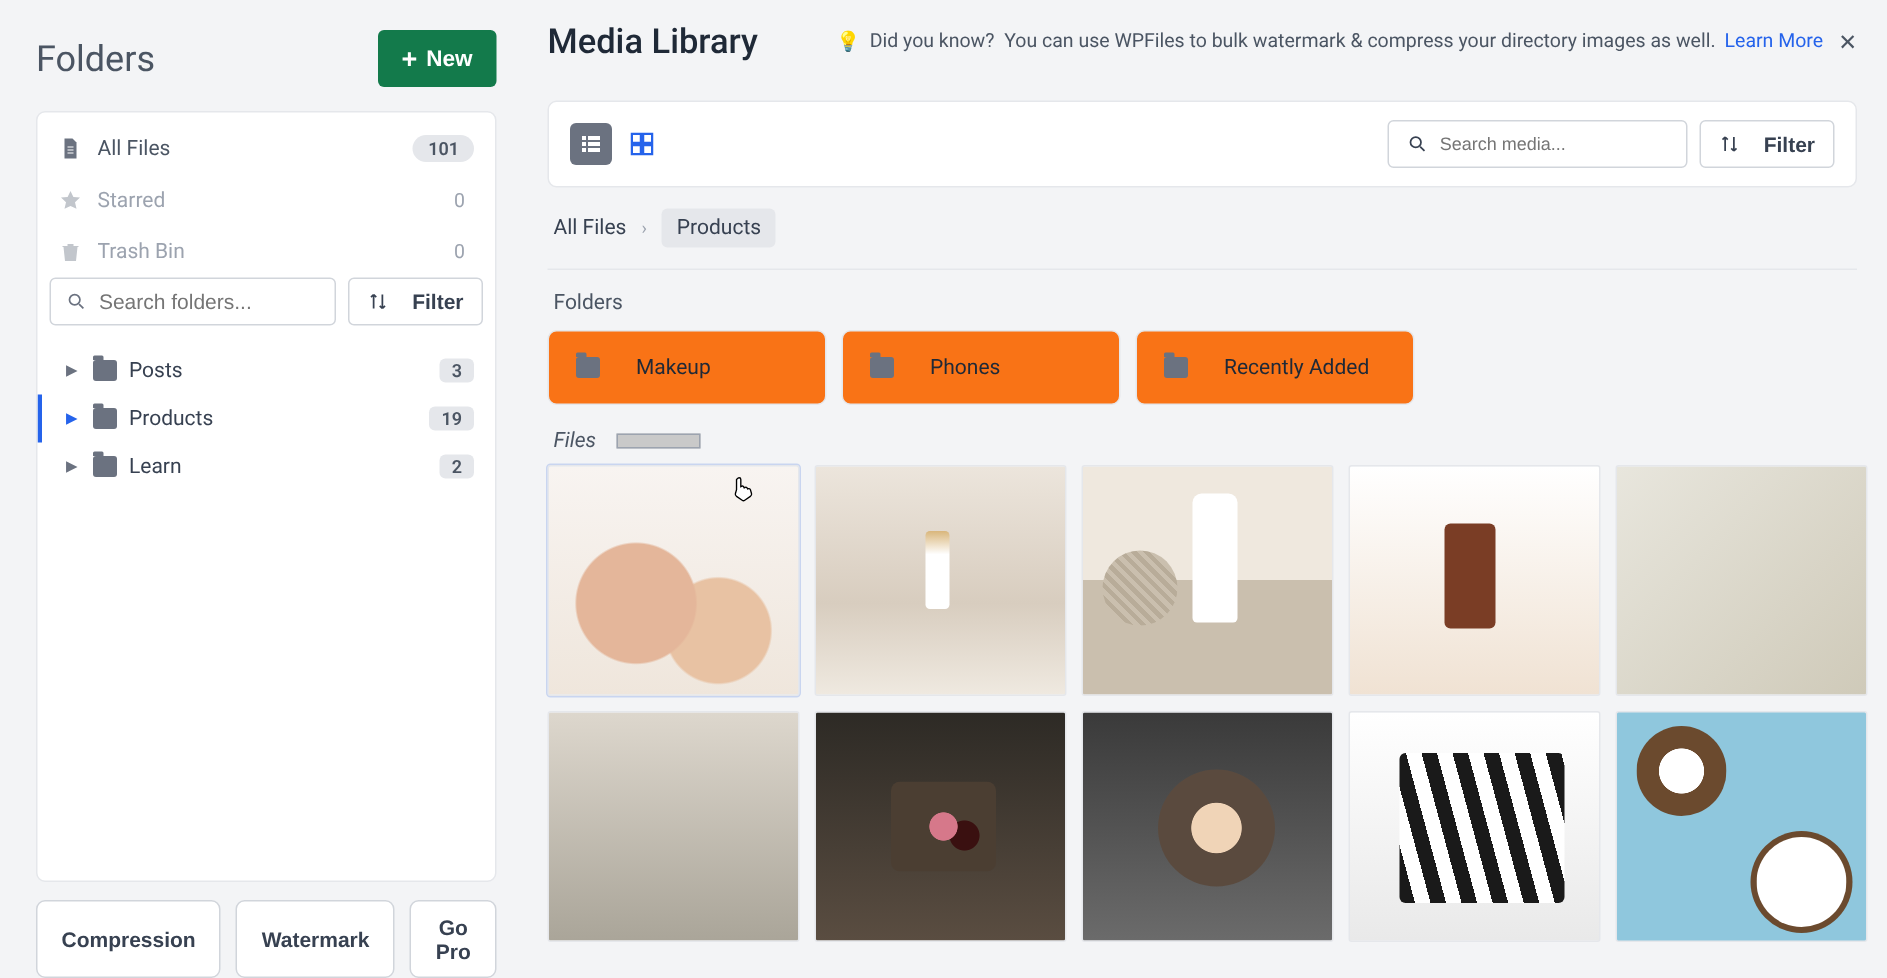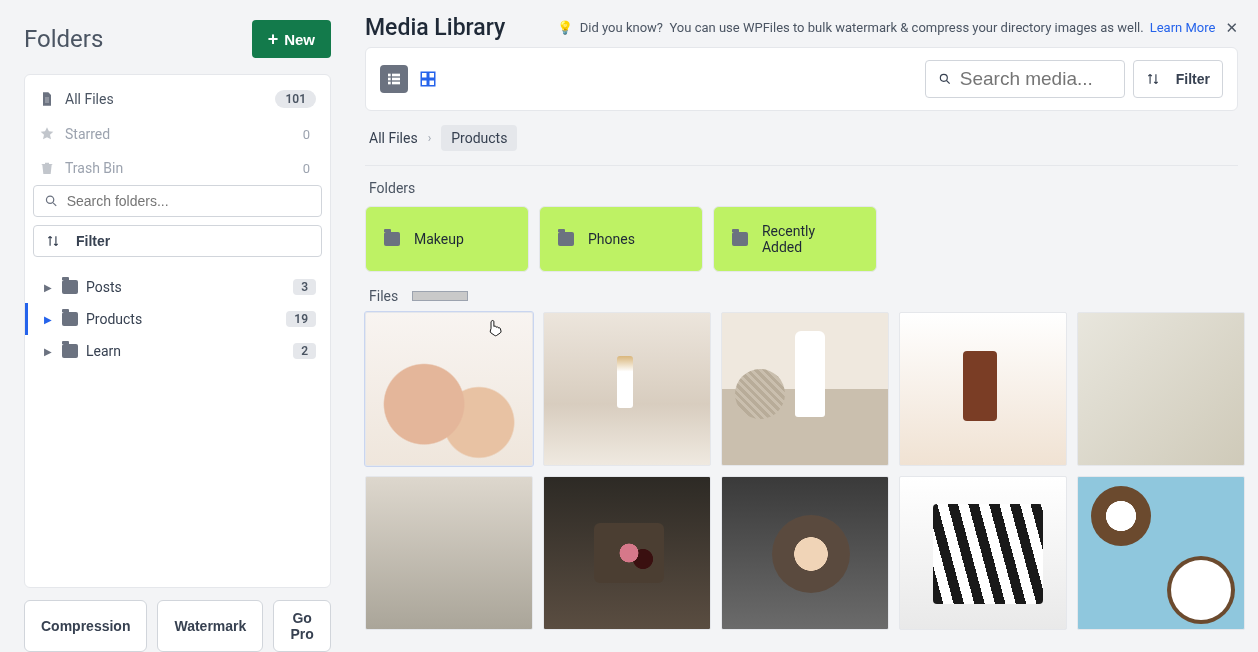--- a/index.html
+++ b/index.html
@@ -30,21 +30,21 @@
   padding: 9px 14px; cursor: pointer; color: #4b5563;
 }
 .nav-item.dim { color: #9ca3af; }
 .nav-left { display: flex; align-items: center; gap: 10px; }
 .badge-pill {
   background: #e5e7eb; color: #4b5563; border-radius: 10px; padding: 2px 10px;
   font-size: 12px; font-weight: 600; min-width: 30px; text-align: center;
 }
 .count-plain { color: #9ca3af; font-size: 13px; padding-right: 6px; }
 .sub-label { font-size: 12px; color: #6b7280; padding: 10px 8px 8px; }
-.search-row { display: flex; gap: 8px; padding: 0 8px 10px; flex-direction: column; }
+.search-row { display: flex; gap: 8px; padding: 0 8px 10px; }
 .search-box {
   flex: 1; display: flex; align-items: center; gap: 8px;
   border: 1px solid #d1d5db; border-radius: 4px; padding: 7px 10px; background:#fff;
 }
 .search-box input { border: none; outline: none; width: 100%; font-size: 14px; background: transparent; color:#374151;}
 .filter-btn {
   border: 1px solid #d1d5db; background: #fff; border-radius: 4px; padding: 7px 12px;
   font-size: 14px; font-weight: 600; display: inline-flex; align-items: center; gap: 16px;
   cursor: pointer; color:#374151;
 }
@@ -64,21 +64,21 @@
   background: #e5e7eb; color: #4b5563; border-radius: 4px; padding: 1px 8px;
   font-size: 12px; font-weight: 600;
 }
 .bottom-bar { display: flex; gap: 10px; padding: 12px 14px 0 0; }
 .pill-btn {
   background: #fff; border: 1px solid #d1d5db; border-radius: 6px;
   padding: 9px 16px; font-size: 14px; font-weight: 600; cursor: pointer; color:#374151;
 }
 
 .main { flex: 1; padding: 14px 20px 0 20px; display: flex; flex-direction: column; overflow:hidden;}
-.main-head { display: flex; align-items: center; justify-content: space-between; margin-bottom: 6px; gap:10px;}
+.main-head { display: flex; align-items: center; justify-content: space-between; margin-bottom: 26px; gap:10px;}
 .main-title { font-size: 23px; font-weight: 500; color: #1f2937; }
 .note { font-size: 13px; color: #4b5563; display:flex; align-items:center; gap:6px;}
 .note a { color: #2563eb; text-decoration: none; }
 .note .close-x { color:#4b5563; cursor:pointer; font-size:15px; margin-left:4px;}
 .toolbar {
   background: #fff; border: 1px solid #e5e7eb; border-radius: 6px;
   padding: 12px 14px; display: flex; align-items: center; justify-content: space-between;
   margin-bottom: 14px;
 }
 .view-toggle { display: flex; gap: 6px; }
@@ -86,30 +86,30 @@
   width: 28px; height: 28px; border-radius: 4px; display:flex;
   align-items:center; justify-content:center; cursor:pointer; color:#fff;
 }
 .view-btn.list { background:#6b7280;}
 .view-btn.grid { background:#fff; border:1px solid transparent; color:#2563eb;}
 .tool-right { display:flex; gap:8px; }
 .search-media {
   display:flex; align-items:center; gap:8px; border:1px solid #d1d5db; border-radius:4px;
   padding:7px 12px; width:200px; background:#fff;
 }
-.search-media input { border:none; outline:none; width:100%; font-size:19px; color:#374151; background:transparent;}
+.search-media input { border:none; outline:none; width:100%; font-size:12px; color:#374151; background:transparent;}
 .breadcrumb { display:flex; align-items:center; gap:10px; color:#374151; font-size:14px; margin-bottom:14px; padding:0 4px;}
 .bc-chev { color:#9ca3af; font-size:12px;}
 .bc-current { background:#e5e7eb; padding:5px 10px; border-radius:4px;}
 .hr { height:1px; background:#e5e7eb; margin: 0 0 14px; }
 .section-label { font-size:14px; color:#4b5563; margin: 0 0 10px 4px;}
 .folder-cards { display:flex; gap:10px; margin-bottom:16px;}
 .folder-card {
-  background:#bef264; border:1px solid #e5e7eb; border-radius:6px;
-  padding:16px 18px; display:flex; align-items:center; gap:14px; width:164px; cursor:pointer;
+  background:#f97316; border:1px solid #e5e7eb; border-radius:6px;
+  padding:16px 18px; display:flex; align-items:center; gap:24px; width:186px; cursor:pointer;
 }
 .files-label-row { display:flex; align-items:center; gap:14px; margin: 0 0 8px 4px;}
 .sel-box { width:56px; height:10px; background:#c9c9c9; border:1px solid #9ca3af;}
 .grid-files { display:grid; grid-template-columns: repeat(5, 168px); gap:10px;}
 .thumb {
   width:168px; height:154px; border:1px solid #e5e7eb; border-radius:2px;
   background:#eee; position:relative; cursor:pointer;
 }
 .thumb.row2 { height:154px;}
 .thumb:first-child { outline:1px solid #c9d5f0;}
@@ -299,21 +299,21 @@
         <span class="folder-icon"></span>
         <span>Phones</span>
       </div>
       <div class="folder-card">
         <span class="folder-icon"></span>
         <span>Recently Added</span>
       </div>
     </div>
 
     <div class="files-label-row">
-      <span class="section-label" style="margin:0;">Files</span>
+      <span class="section-label" style="margin:0;font-style:italic;">Files</span>
       <span class="sel-box"></span>
     </div>
 
     <div class="grid-files">
       <div class="thumb th1">
         <svg class="cursor-hand" style="left:120px; top:6px;" viewBox="0 0 24 24" fill="#000">
             <path d="M9 2c.8 0 1.5.7 1.5 1.5V10l1-.5c.6-.3 1.3 0 1.6.6l.4.9 1-.5c.6-.3 1.4 0 1.7.7l.3.8.9-.3c.7-.2 1.4.2 1.6.9l1 3.4c.3 1-.1 2-1 2.6l-5 3.4c-.7.5-1.6.5-2.3 0l-5-3.4c-.9-.6-1.3-1.6-1-2.6l1-3.4V3.5C7.5 2.7 8.2 2 9 2z" fill="#fff" stroke="#000" stroke-width="1.2"></path>
           </svg>
       </div>
       <div class="thumb th2"></div>

